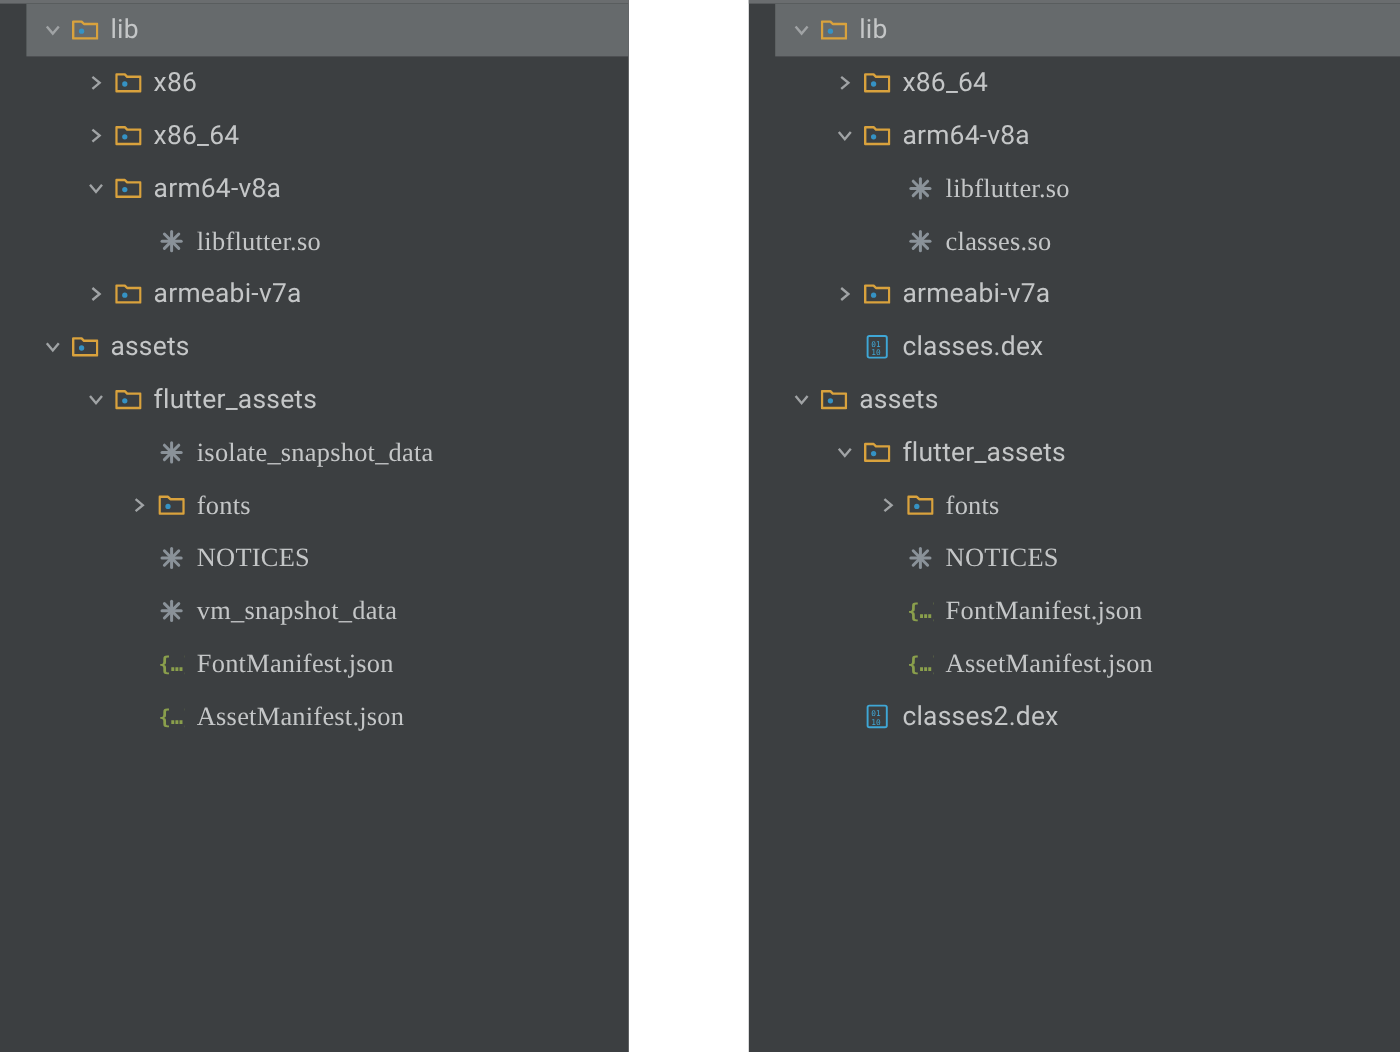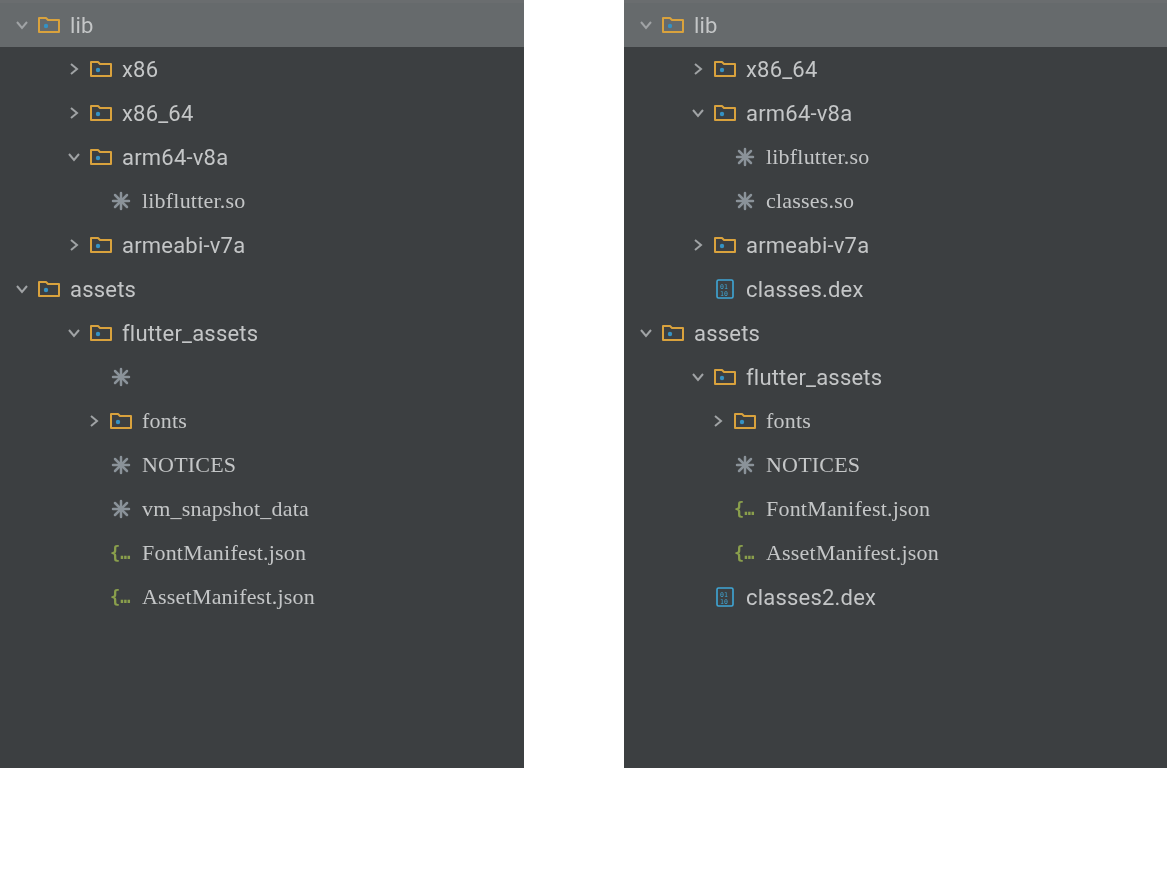--- a/index.html
+++ b/index.html
@@ -9,23 +9,24 @@
     display: flex;
     gap: 100px;
     padding: 0;
     width: 1167px;
     height: 877px;
     overflow: hidden;
   }
   .panel {
     background: #3c3f41;
     width: 524px;
-    height: 768px;
+    height: 877px;
     border-top: 3px solid #6a6d6f;
     overflow: hidden;
+    padding-left: 22px;
   }
   .panel-right { width: 543px; }
   .tree-item {
     display: flex;
     align-items: center;
     height: 44px;
     padding-left: 8px;
     color: #c4c6c7;
     font-size: 22px;
     cursor: pointer;
@@ -50,21 +51,21 @@
     width: 22px;
     height: 22px;
     display: inline-flex;
     align-items: center;
     justify-content: center;
     flex-shrink: 0;
     margin-right: 10px;
   }
   .icon svg { width: 22px; height: 22px; }
   .indent-0 { padding-left: 12px; }
-  .indent-1 { padding-left: 48px; margin-left: 16px; }
+  .indent-1 { padding-left: 48px; }
   .indent-2 { padding-left: 84px; font-family: Liberation Serif, serif; }
   .label { letter-spacing: 0.2px; }
 </style>
 </head>
 <body>
 
 <svg width="0" height="0" style="position:absolute">
   <defs>
     <g id="chev-down">
         <path d="M2 4 L7 10 L12 4" fill="none" stroke="#a0a3a5" stroke-width="2"></path>
@@ -214,20 +215,21 @@
 
   <div class="tree-item indent-2">
     <span class="chevron blank">
         <svg viewBox="0 0 14 14"></svg>
       </span>
     <span class="icon">
         <svg viewBox="0 0 22 22">
           <use href="#asterisk"></use>
         </svg>
       </span>
+    <span class="label">isolate_snapshot_data</span>
   </div>
 
   <div class="tree-item indent-2">
     <span class="chevron">
         <svg viewBox="0 0 14 14">
           <use href="#chev-right"></use>
         </svg>
       </span>
     <span class="icon">
         <svg viewBox="0 0 22 22">

